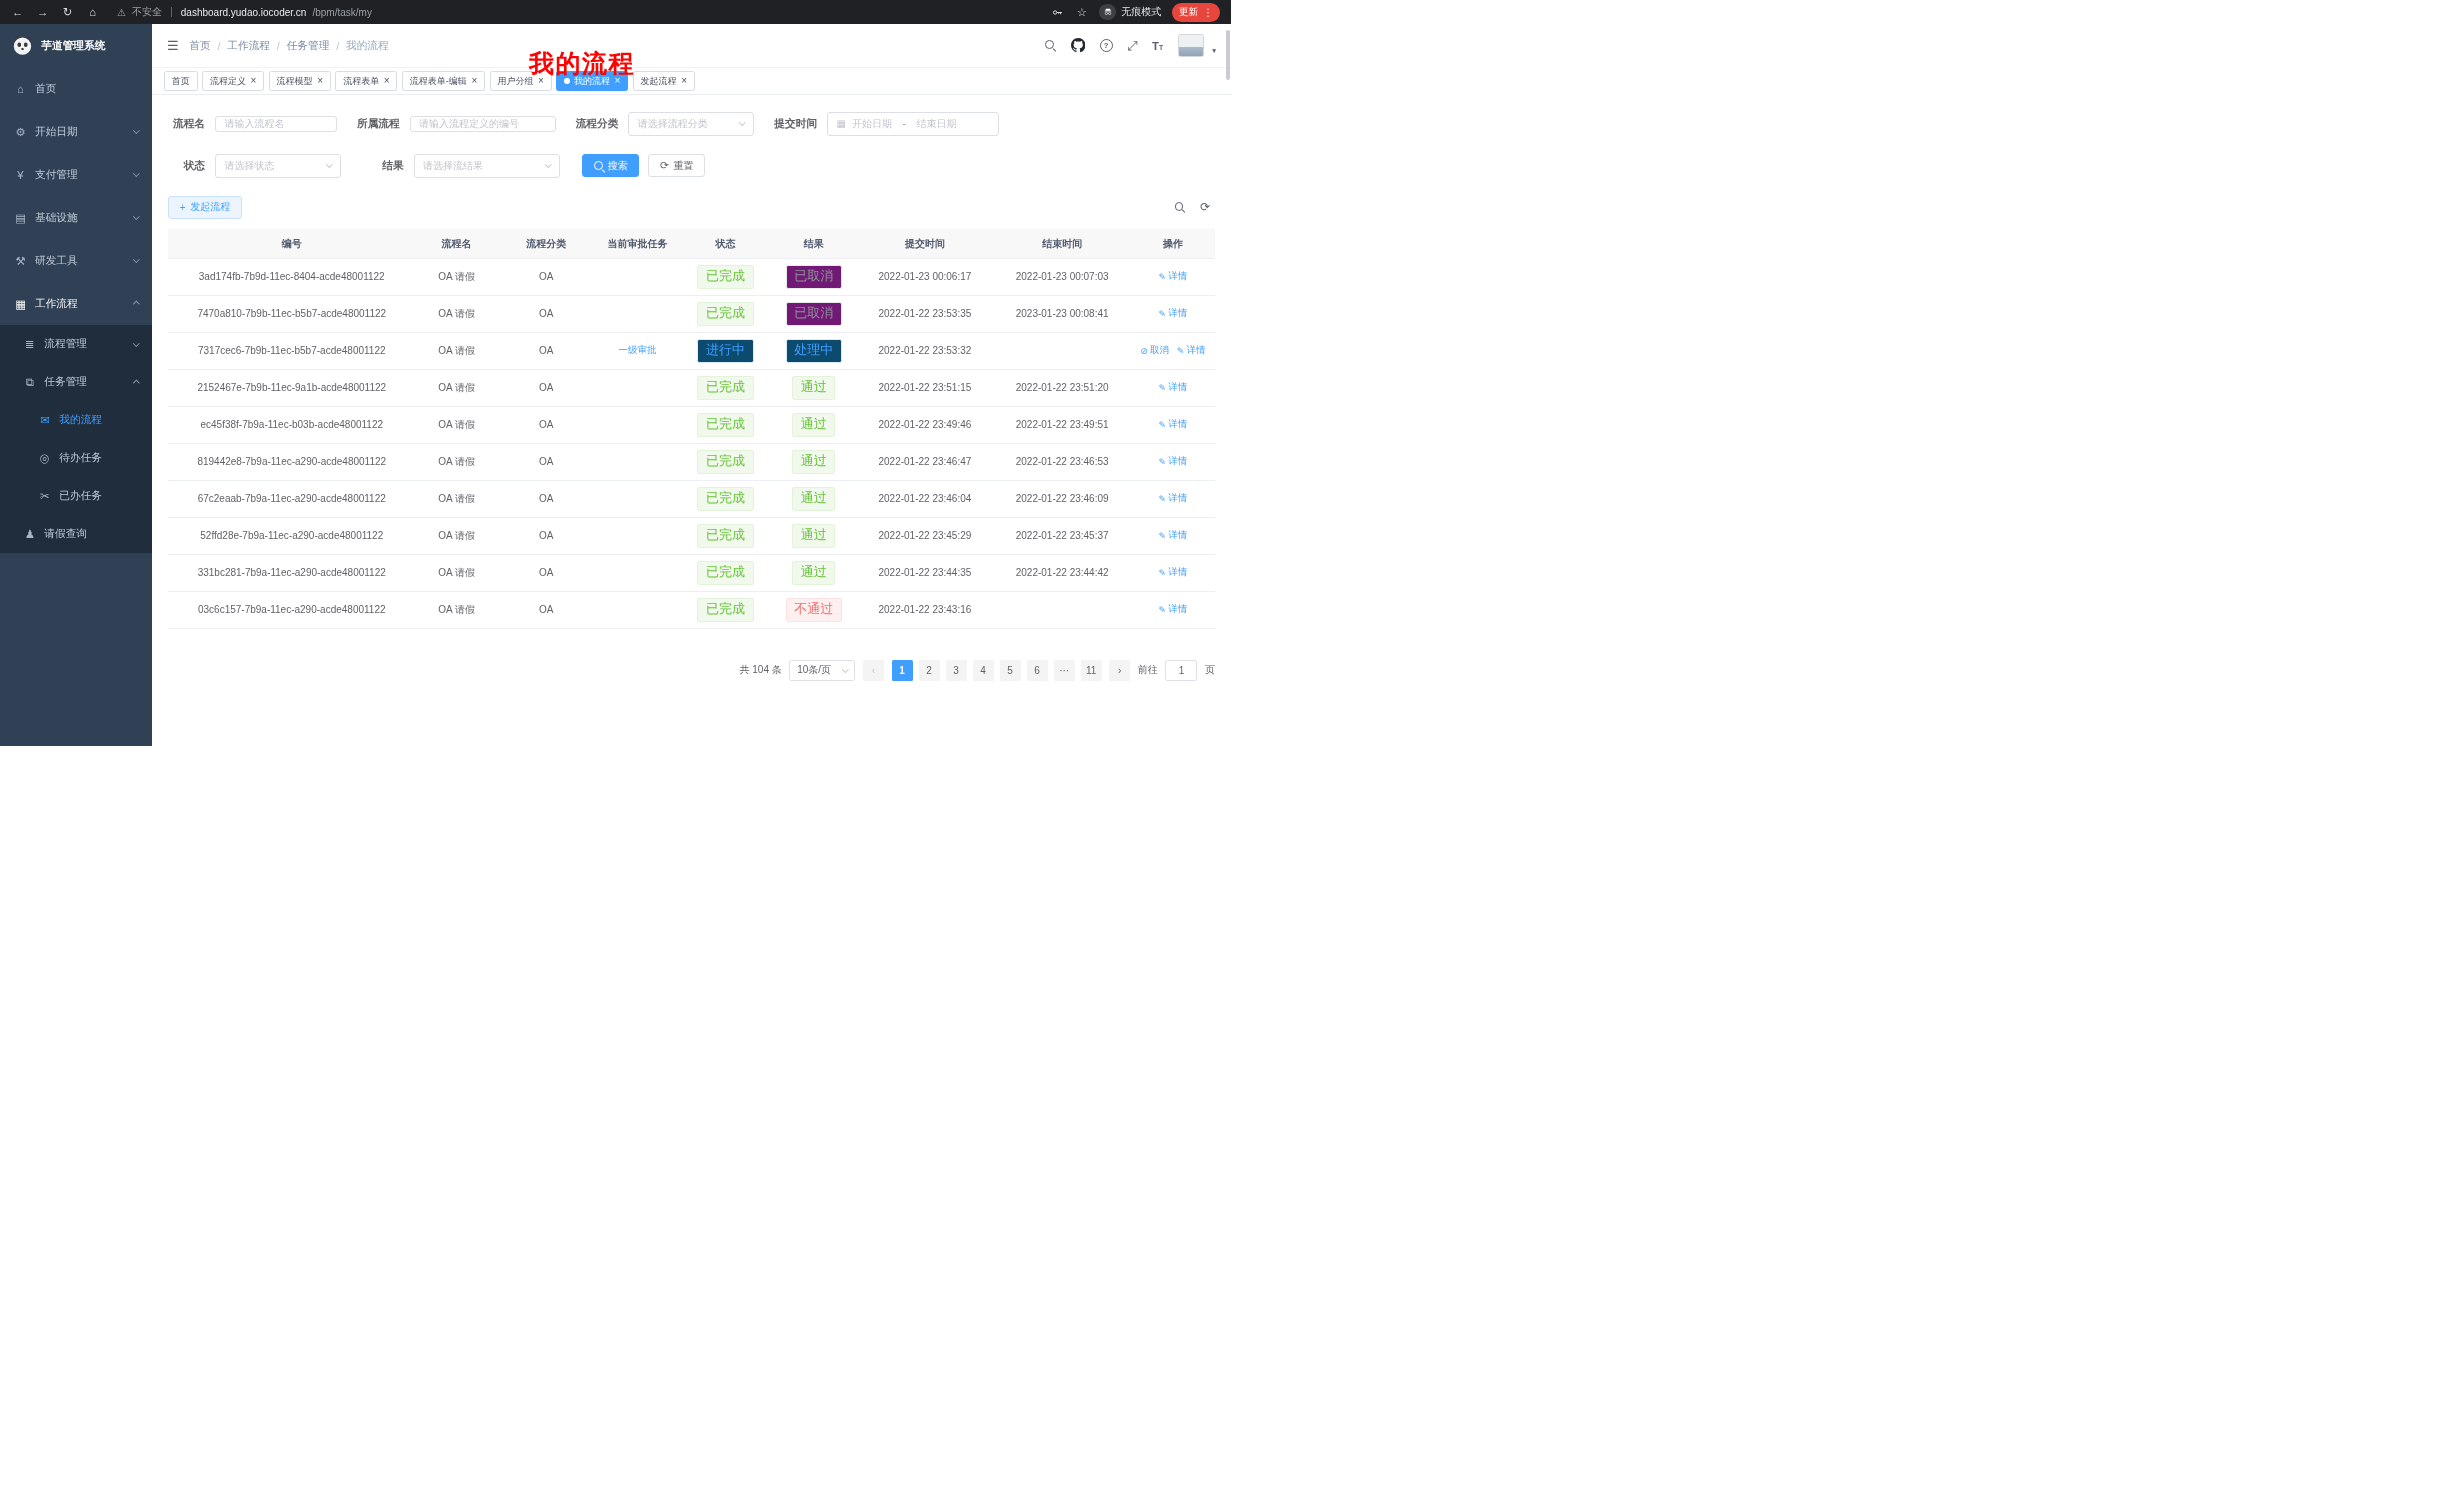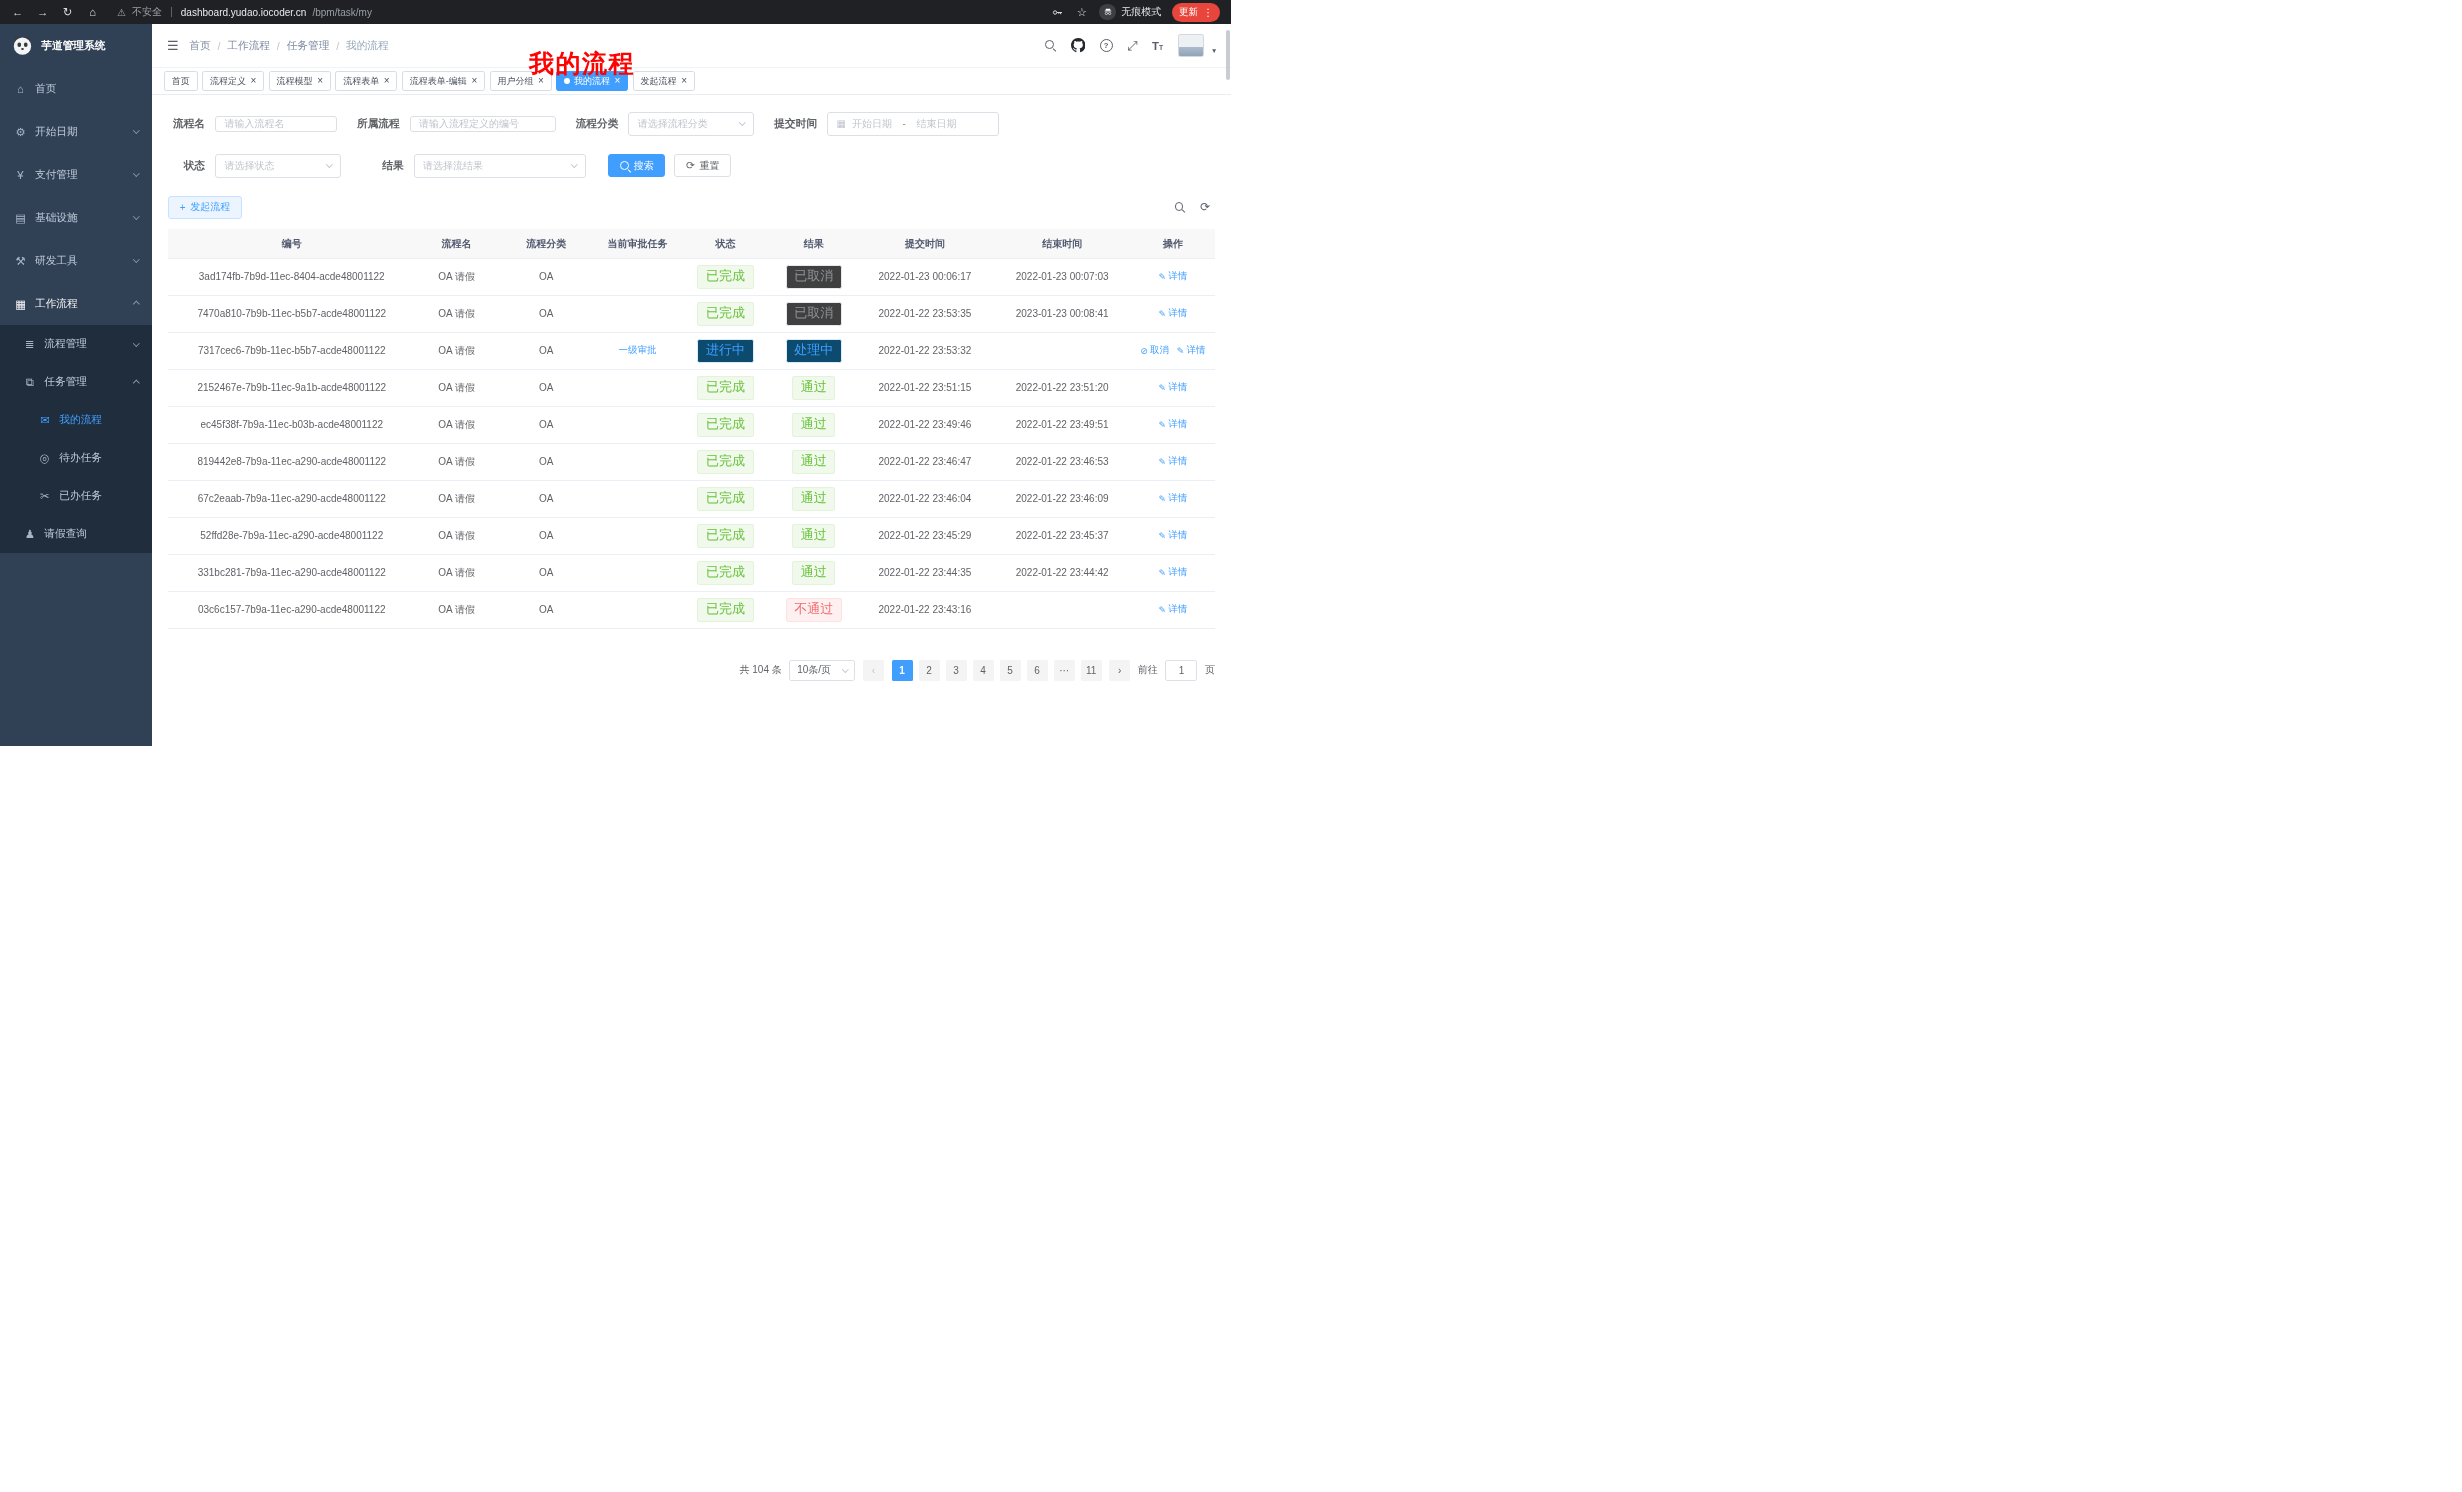--- a/index.html
+++ b/index.html
@@ -75,41 +75,41 @@
   
   .content{flex:1;padding:16.7px 16px 0;overflow:hidden}
   .f-row{display:flex;align-items:center;margin-bottom:18px}
   .f-group{display:flex;align-items:center;margin-right:16.7px}
   .f-label{font-weight:700;color:#606266;margin-right:10px;font-size:10.7px;text-align:right;white-space:nowrap}
   .w48{width:37px}.w60{width:46px}
   .f-input{height:16px;border:0.8px solid #dcdfe6;border-radius:3px;padding:0 8.4px;font-size:10px;color:#606266;outline:none}
   .f-input::placeholder{color:#c0c4cc}
   .in160{width:122px}.in195{width:146px}
   .f-select{display:flex;align-items:center;justify-content:space-between;padding:0 8.4px;border:0.8px solid #dcdfe6;border-radius:3px;height:24px;background:#fff;font-size:10px;cursor:pointer}
-  .s165{width:126px}.s195{width:172px}
+  .s165{width:126px}.s195{width:146px}
   .ph{color:#c0c4cc;white-space:nowrap}
   .f-date{display:flex;align-items:center;gap:6px;padding:0 8.4px;border:0.8px solid #dcdfe6;border-radius:3px;height:24px;width:172px;font-size:10px;cursor:pointer}
   .f-date .sep{color:#909399;margin:0 4.6px}
   .cal{color:#c0c4cc;font-size:10px}
 
   .btn{height:23px;padding:0 10.7px;border-radius:3px;border:0.8px solid #dcdfe6;background:#fff;color:#606266;font-size:10px;display:inline-flex;align-items:center;gap:4.6px;cursor:pointer;white-space:nowrap}
   .btn.primary{background:#409eff;border-color:#409eff;color:#fff;margin-left:6px}
   .btn.plain{background:#ecf5ff;border-color:#c6e2ff;color:#409eff}
   .btn .ric{font-size:10.7px}
 
   .table-toolbar{display:flex;align-items:center;margin:0 0 10.7px}
   .tb-right{margin-left:auto;display:flex;align-items:center;gap:15px;color:#5f6670;padding-right:4.6px}
   .tb-ico{cursor:pointer;font-size:12px;display:inline-flex;align-items:center}
 
   table{width:100%;border-collapse:collapse;table-layout:fixed;font-size:10px}
   thead th{height:29px;background:#f8f8f9;color:#515a6e;font-weight:700;font-size:10px;border-bottom:0.8px solid #ebeef5;text-align:center;white-space:nowrap}
   tbody td{height:37px;border-bottom:0.8px solid #ebeef5;text-align:center;color:#606266;white-space:nowrap;overflow:hidden;text-overflow:ellipsis}
   .tag-pill{display:inline-block;padding:2.3px 7.6px;font-size:13px;border-radius:2.3px;border:0.8px solid;line-height:1.3}
   .tag-pill.success{color:#67c23a;background:#f0f9eb;border-color:#e1f3d8}
-  .tag-pill.info{color:#909399;background:#404040;border-color:#e9e9eb}
+  .tag-pill.info{color:#909399;background:#701a75;border-color:#e9e9eb}
   .tag-pill.primary{color:#409eff;background:#0c4a6e;border-color:#d9ecff}
   .tag-pill.danger{color:#f56c6c;background:#fef0f0;border-color:#fde2e2}
   a.link{color:#409eff;font-size:9.5px;cursor:pointer;text-decoration:none;display:inline-flex;align-items:center;gap:2.3px;margin:0 3.8px;white-space:nowrap}
   .lnk-ico{font-size:9px}
 
   
   .pagination{display:flex;align-items:center;justify-content:flex-end;gap:7.6px;margin-top:31px;font-size:10px;color:#606266}
   .psize{height:21px;border:0.8px solid #dcdfe6;border-radius:2.3px;display:inline-flex;align-items:center;gap:12px;padding:0 6.8px;cursor:pointer;color:#606266}
   .pages{display:flex;align-items:center;gap:6px}
   .pbtn{min-width:21px;height:21px;border:none;border-radius:1.5px;background:#f4f4f5;display:inline-flex;align-items:center;justify-content:center;font-size:10px;color:#606266;cursor:pointer;font-family:inherit}

